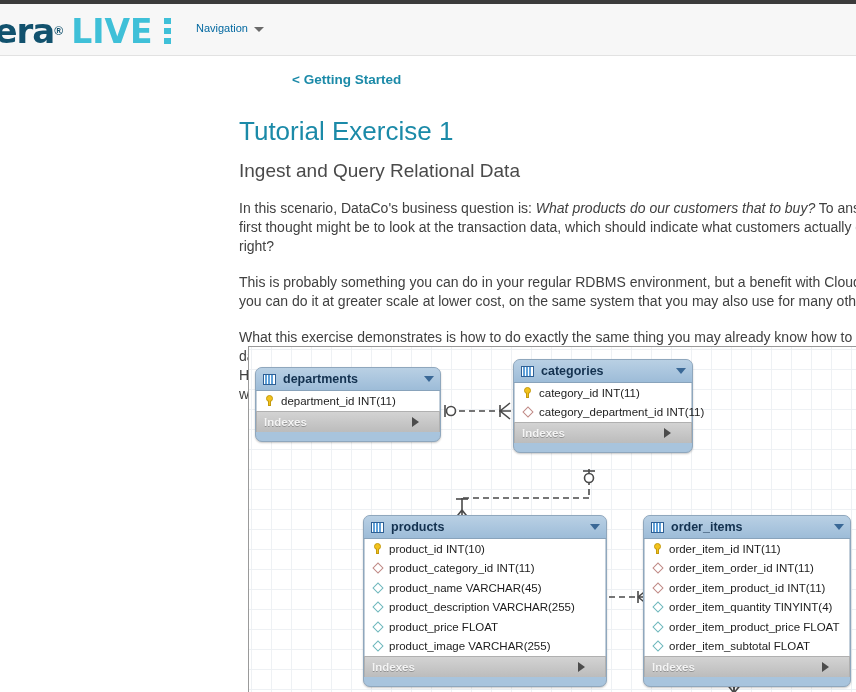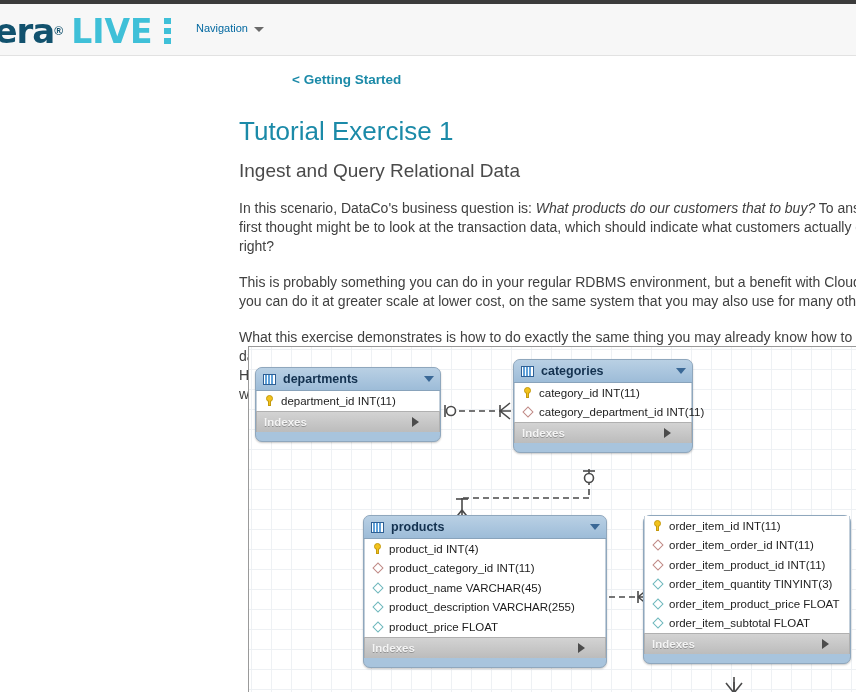--- a/index.html
+++ b/index.html
@@ -346,21 +346,21 @@
             <i></i>
           </span>
         <span class="tbl-name">products</span>
         <span class="tbl-caret"></span>
       </div>
       <div class="tbl-cols">
         <div class="col-row">
           <span class="col-ico">
               <span class="key-ico"></span>
             </span>
-          <span class="col-text">product_id INT(4)</span>
+          <span class="col-text">product_id INT(10)</span>
         </div>
         <div class="col-row">
           <span class="col-ico">
               <span class="dia-ico fk"></span>
             </span>
           <span class="col-text">product_category_id INT(11)</span>
         </div>
         <div class="col-row">
           <span class="col-ico">
               <span class="dia-ico"></span>
@@ -371,29 +371,44 @@
           <span class="col-ico">
               <span class="dia-ico"></span>
             </span>
           <span class="col-text">product_description VARCHAR(255)</span>
         </div>
         <div class="col-row">
           <span class="col-ico">
               <span class="dia-ico"></span>
             </span>
           <span class="col-text">product_price FLOAT</span>
+        </div>
+        <div class="col-row">
+          <span class="col-ico">
+              <span class="dia-ico"></span>
+            </span>
+          <span class="col-text">product_image VARCHAR(255)</span>
         </div>
       </div>
       <div class="tbl-idx">
         <span>Indexes</span>
         <span class="tri"></span>
       </div>
     </div>
 
     <div class="tbl" style="left:394px; top:168px; width:208px;">
+      <div class="tbl-head">
+        <span class="tbl-ico">
+            <i></i>
+            <i></i>
+            <i></i>
+          </span>
+        <span class="tbl-name">order_items</span>
+        <span class="tbl-caret"></span>
+      </div>
       <div class="tbl-cols">
         <div class="col-row">
           <span class="col-ico">
               <span class="key-ico"></span>
             </span>
           <span class="col-text">order_item_id INT(11)</span>
         </div>
         <div class="col-row">
           <span class="col-ico">
               <span class="dia-ico fk"></span>
@@ -403,21 +418,21 @@
         <div class="col-row">
           <span class="col-ico">
               <span class="dia-ico fk"></span>
             </span>
           <span class="col-text">order_item_product_id INT(11)</span>
         </div>
         <div class="col-row">
           <span class="col-ico">
               <span class="dia-ico"></span>
             </span>
-          <span class="col-text">order_item_quantity TINYINT(3)</span>
+          <span class="col-text">order_item_quantity TINYINT(4)</span>
         </div>
         <div class="col-row">
           <span class="col-ico">
               <span class="dia-ico"></span>
             </span>
           <span class="col-text">order_item_product_price FLOAT</span>
         </div>
         <div class="col-row">
           <span class="col-ico">
               <span class="dia-ico"></span>

